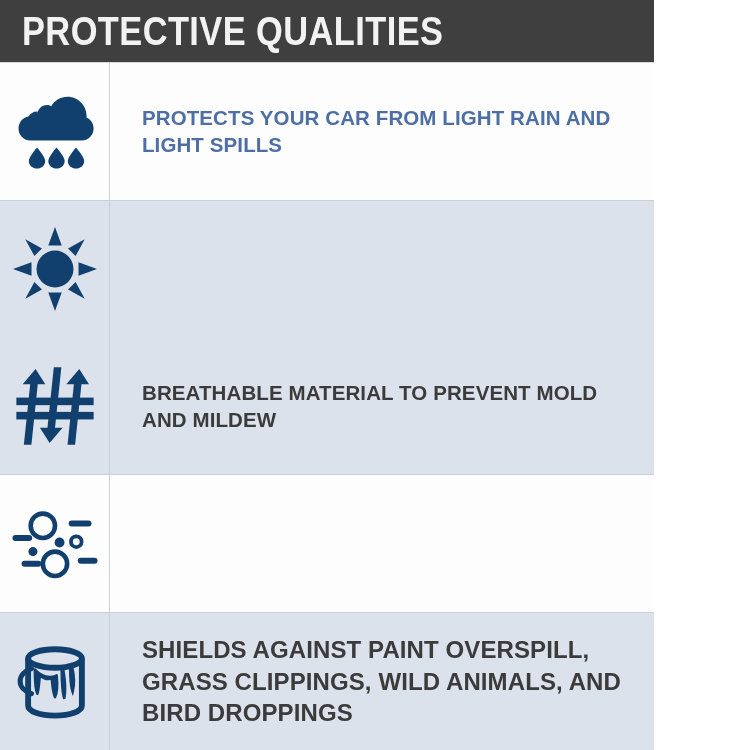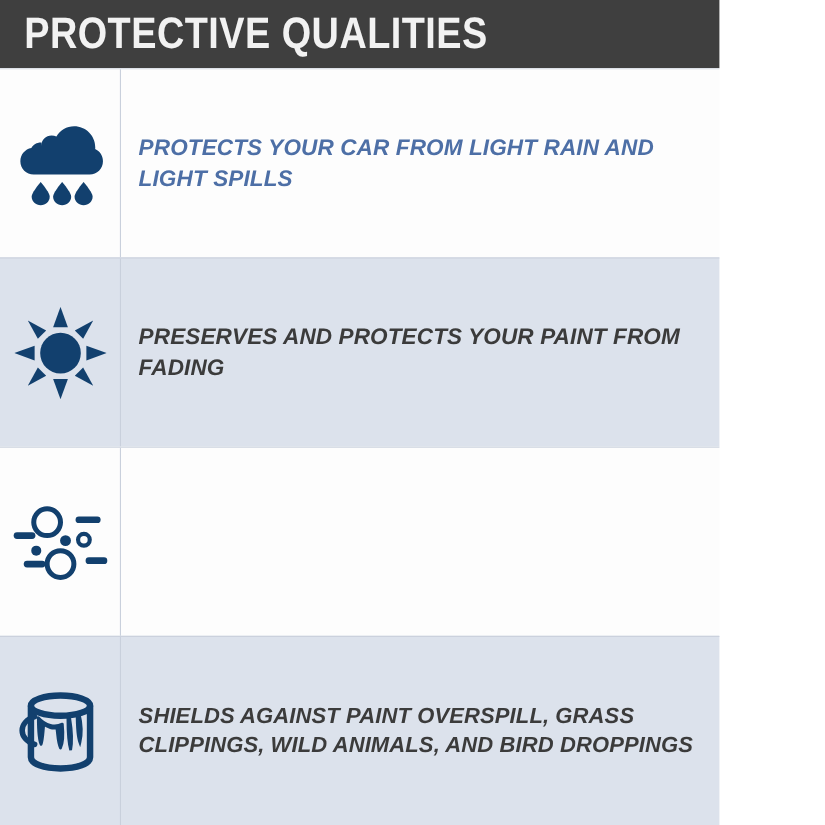--- a/index.html
+++ b/index.html
@@ -60,29 +60,28 @@
   .icon-cell svg{display:block;}
   .text-cell{
     flex:1 1 auto;
     display:flex;align-items:center;
     box-sizing:border-box;
     padding:0 16px 0 16px;
   }
   .row-text{
     font-size:20.5px;
     font-weight:bold;
-    font-style:italic;
     line-height:1.32;
     letter-spacing:0.1px;
     text-transform:uppercase;
-    margin:0;
+    margin:16px;
   }
   .row.light .row-text{color:#4d6fa6;}
   .row.shade .row-text{color:#3b3b3b;}
-  .row.r6 .row-text{font-size:20px;}
+  .row.r6 .row-text{font-size:24px;}
 </style>
 </head>
 <body>
 
 <div id="infographic">
 
   <div class="header">
     <div class="header-title">PROTECTIVE QUALITIES</div>
   </div>
 
@@ -113,26 +112,44 @@
             <polygon points="50,100 42,78 58,78"></polygon>
             <polygon points="0,50 22,42 22,58"></polygon>
             <polygon points="100,50 78,58 78,42"></polygon>
             <polygon points="14.6,14.6 34.5,25.5 25.5,34.5"></polygon>
             <polygon points="85.4,85.4 65.5,74.5 74.5,65.5"></polygon>
             <polygon points="85.4,14.6 74.5,34.5 65.5,25.5"></polygon>
             <polygon points="14.6,85.4 25.5,65.5 34.5,74.5"></polygon>
           </svg>
         </span>
       </div>
-      <div class="text-cell">
-        <p class="row-text">PRESERVES AND PROTECTS YOUR PAINT FROM FADING</p>
-      </div>
     </div>
 
 
+    <div class="row shade r4">
+      <div class="icon-cell">
+        <span>
+          <svg width="84" height="84" viewBox="0 0 100 100" fill="#12406e">
+            <g transform="skewX(-6) translate(4,0)">
+
+              <path d="M19 96 L19 24 L10 24 L23.5 6 L37 24 L28 24 L28 96 Z"></path>
+
+              <path d="M45 4 L45 76 L36 76 L49.5 94 L63 76 L54 76 L54 4 Z"></path>
+
+              <path d="M71 96 L71 24 L62 24 L75.5 6 L89 24 L80 24 L80 96 Z"></path>
+            </g>
+            <rect x="4" y="40" width="92" height="9"></rect>
+            <rect x="4" y="57" width="92" height="9"></rect>
+          </svg>
+        </span>
+      </div>
+      <div class="text-cell">
+        <p class="row-text">BREATHABLE MATERIAL TO PREVENT MOLD AND MILDEW</p>
+      </div>
+    </div>
 
     <div class="row light r5">
       <div class="icon-cell">
         <span>
           <svg width="92" height="76" viewBox="0 0 120 100" fill="#12406e">
             <circle cx="44" cy="26" r="16" fill="none" stroke="#12406e" stroke-width="6"></circle>
             <circle cx="60" cy="76" r="16" fill="none" stroke="#12406e" stroke-width="6"></circle>
             <circle cx="88" cy="47" r="7" fill="none" stroke="#12406e" stroke-width="5"></circle>
             <circle cx="66" cy="48" r="6.5"></circle>
             <circle cx="31" cy="60" r="6"></circle>

